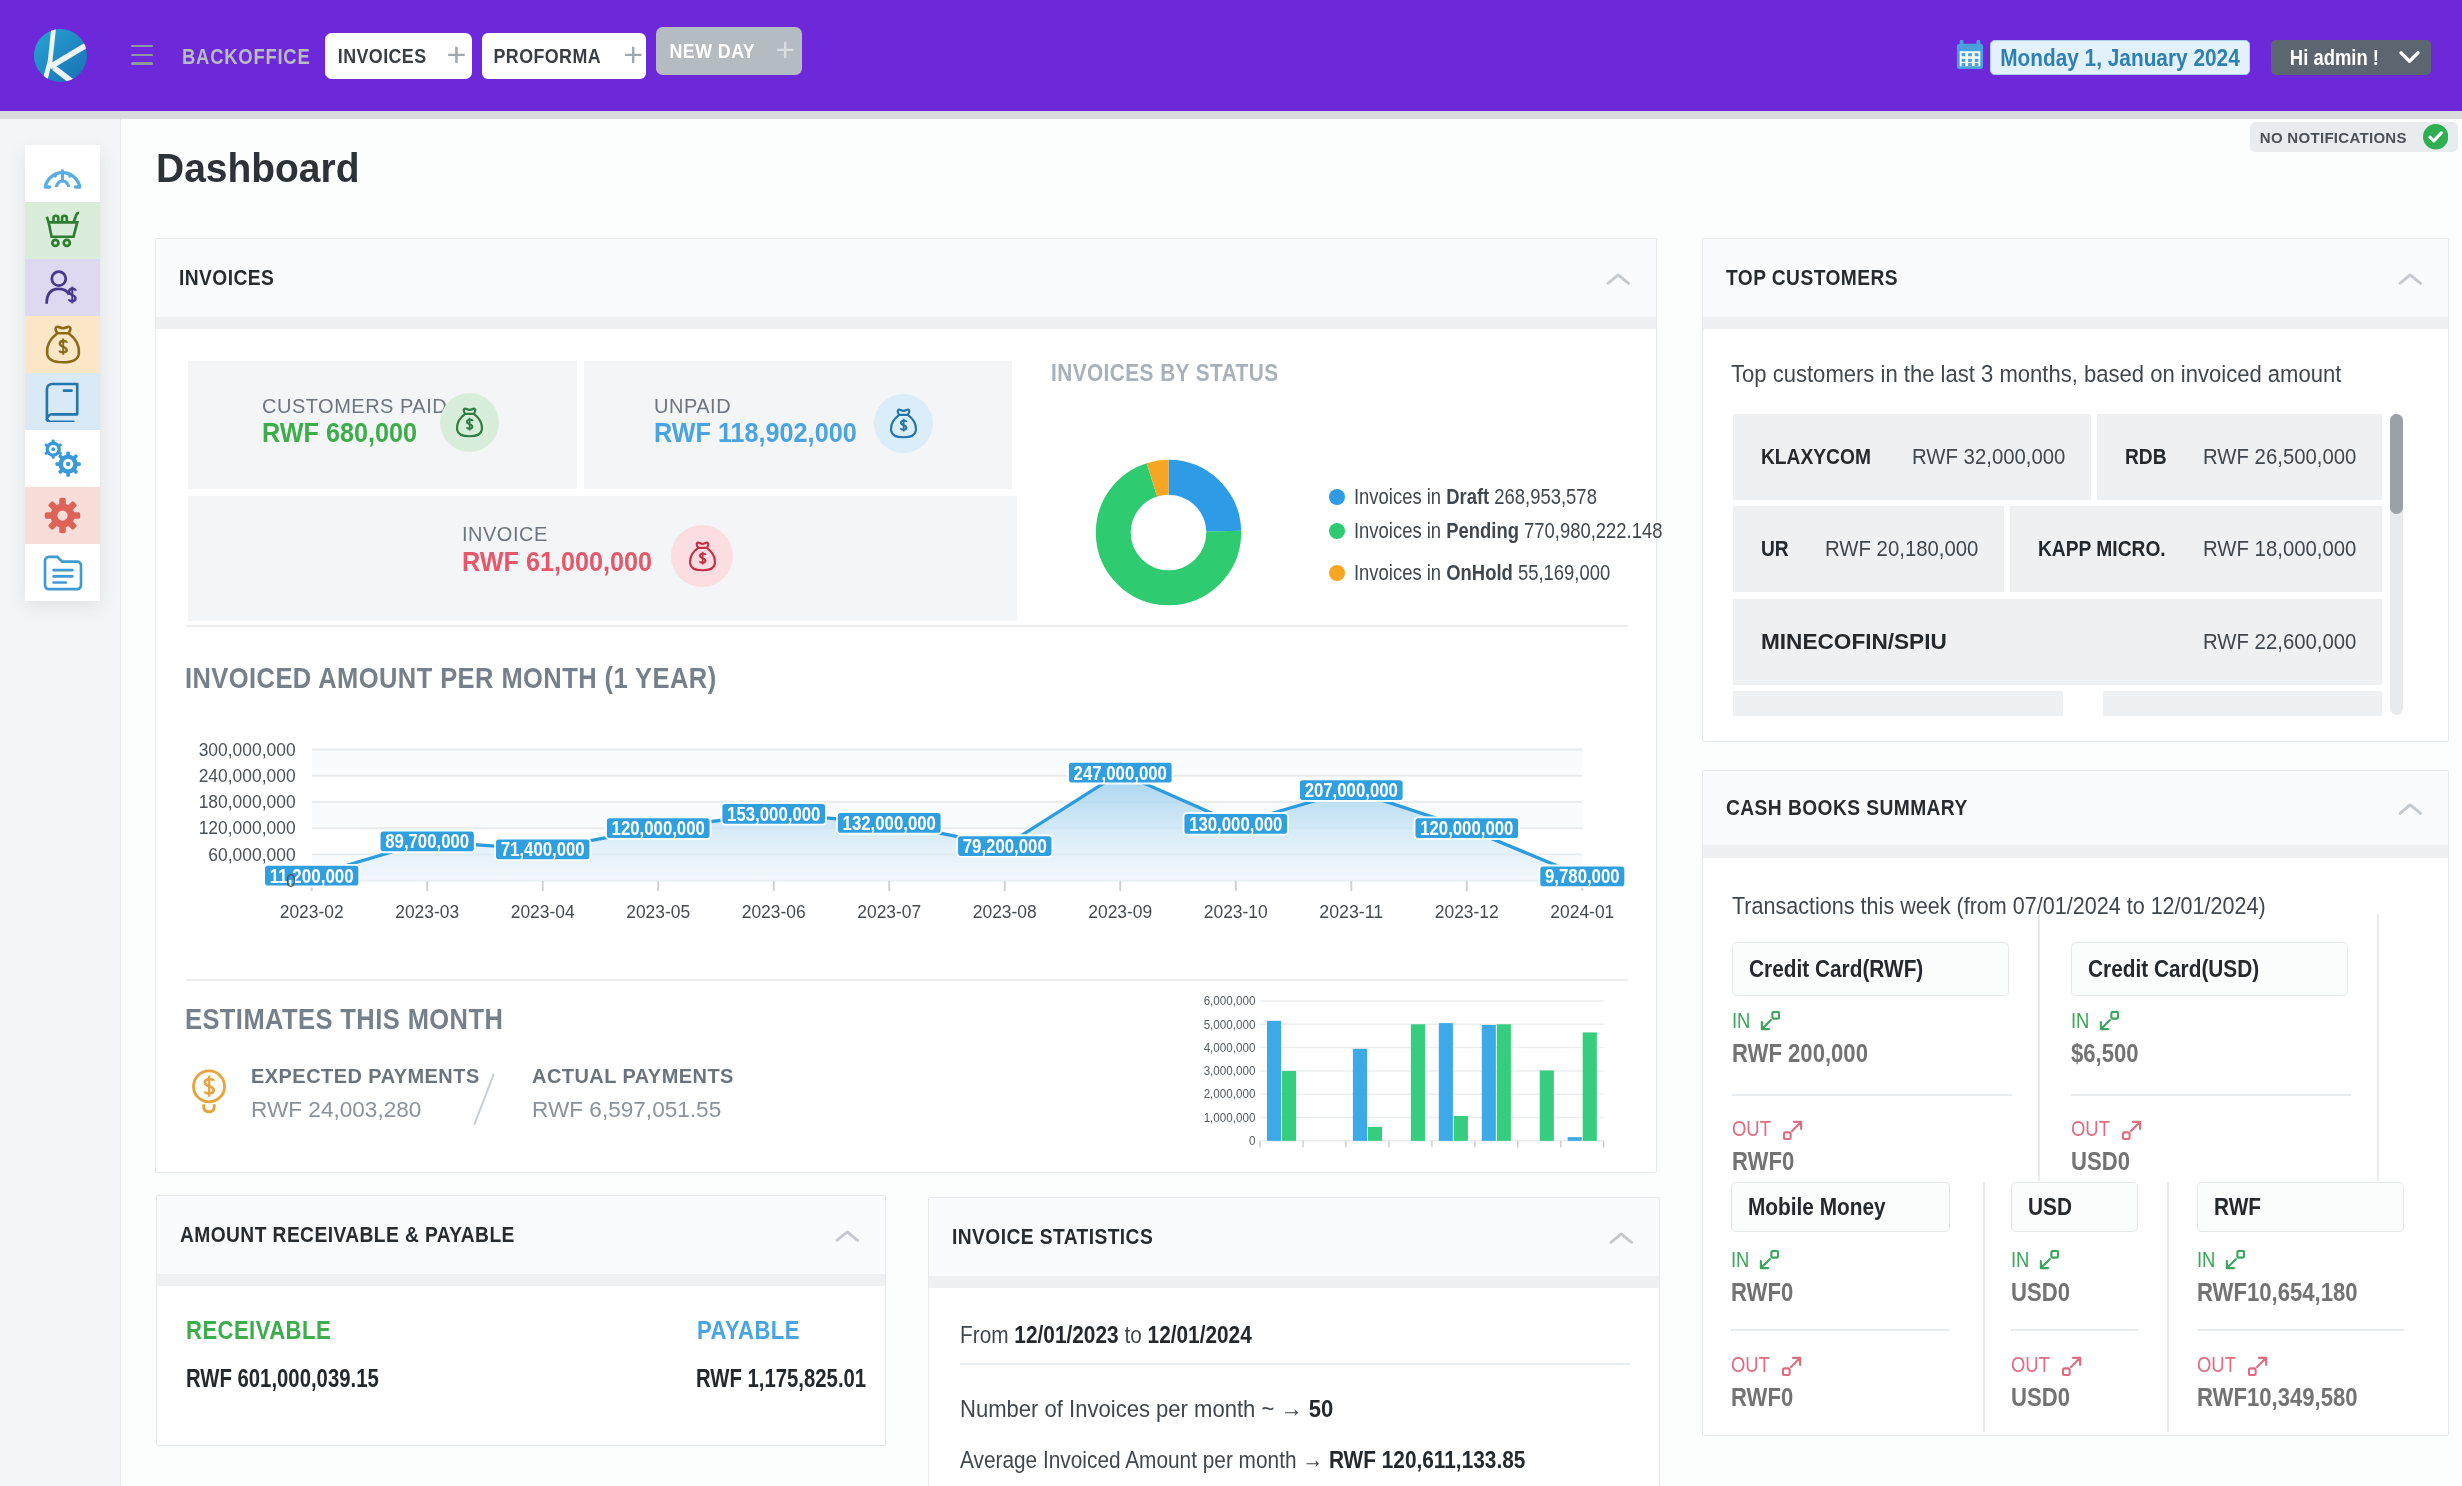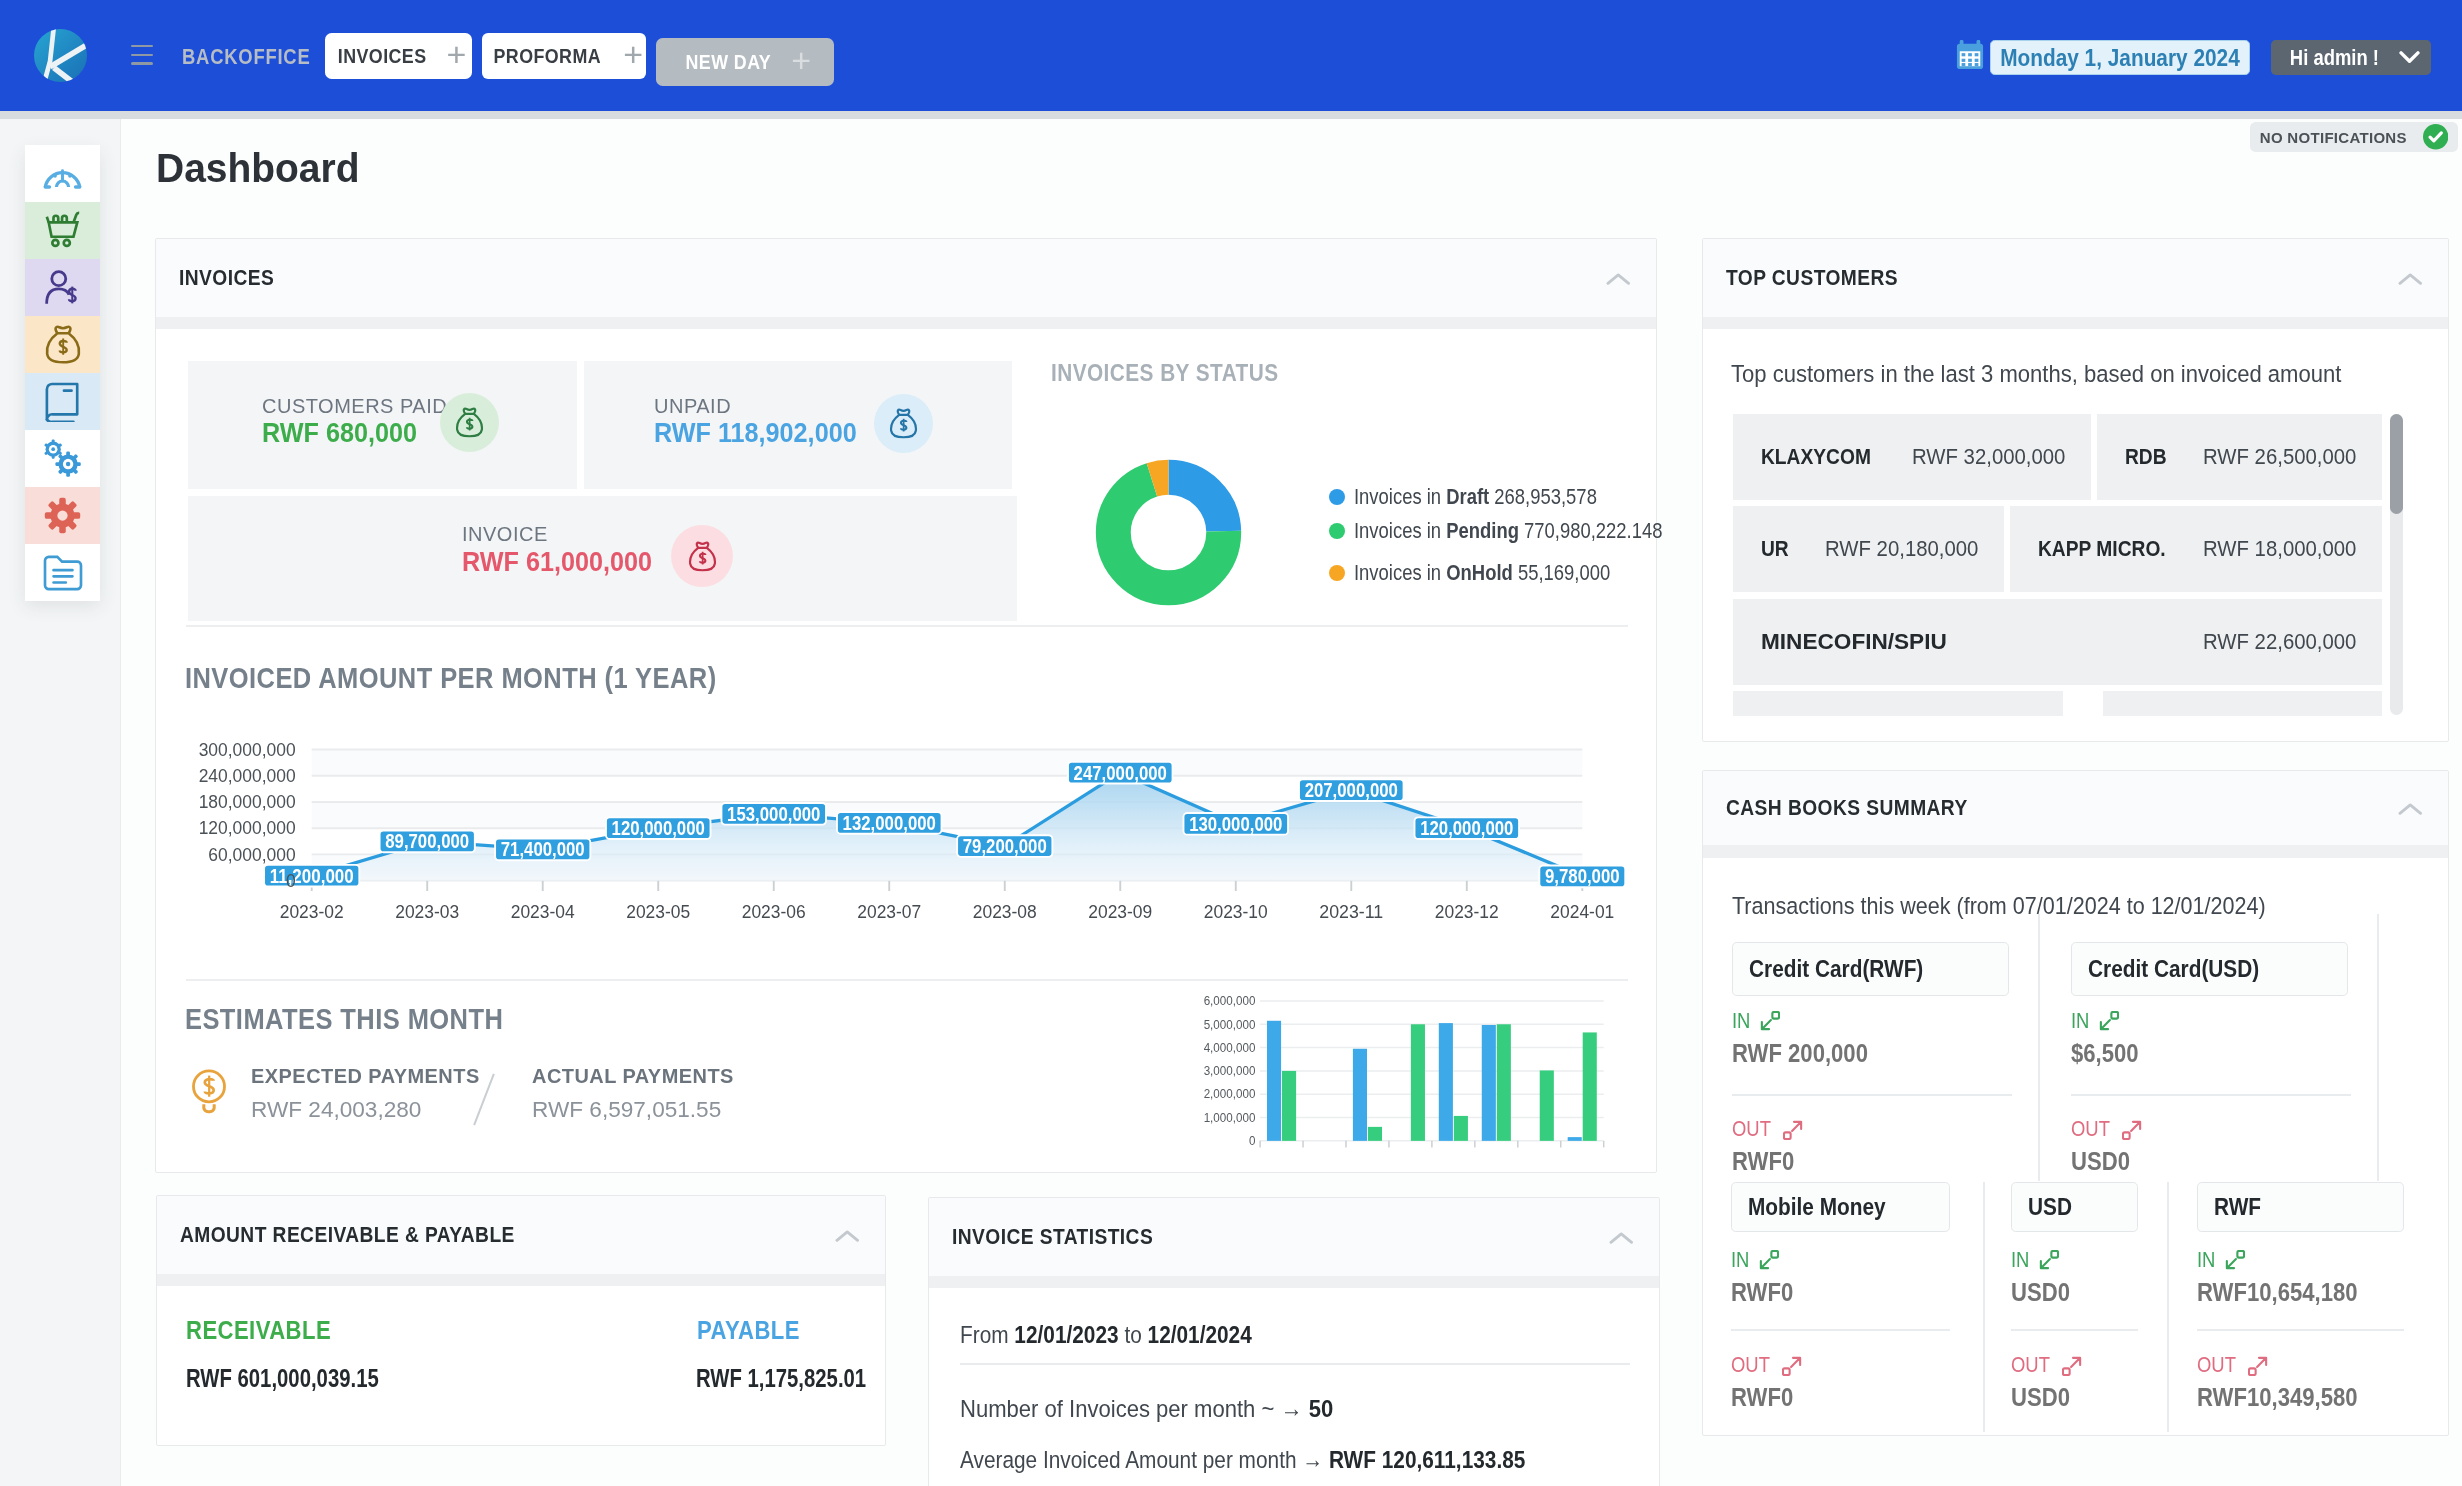--- a/index.html
+++ b/index.html
@@ -4,21 +4,21 @@
 <style>
 * { margin:0; padding:0; box-sizing:border-box; }
 html,body { width:2462px; height:1487px; overflow:hidden; }
 body { font-family:"Liberation Sans",sans-serif; background:#fcfdfd; position:relative; }
 .t  { display:inline-block; transform:scaleX(0.85); transform-origin:0 50%; white-space:nowrap; }
 .tc { display:inline-block; transform:scaleX(0.85); transform-origin:50% 50%; white-space:nowrap; }
 .s90 { transform:scaleX(0.90); }
 .s95 { transform:scaleX(0.95); }
 .s100 { transform:none; }
 
-#topbar { position:absolute; left:0; top:0; width:2462px; height:111px; background:#1d4ed8; }
+#topbar { position:absolute; left:0; top:0; width:2462px; height:111px; background:#6d28d9; }
 #topdivider { position:absolute; left:0; top:111px; width:2462px; height:7.5px; background:#d9dcdf; }
 .tbtn { position:absolute; border-radius:6.6px; display:flex; align-items:center; justify-content:center; font-weight:700; font-size:21px; letter-spacing:0.5px; color:#383e44; background:#fff; }
 .tbtn .plus { margin-left:12.2px; font-weight:300; font-size:34px; color:#a0a8ae; margin-top:-3.8px; }
 #hamb { position:absolute; left:131px; top:45px; width:21.7px; }
 #hamb div { height:2.3px; background:#8e99a3; margin-bottom:6.4px; border-radius:1.9px; }
 #backoffice { position:absolute; left:182px; top:44px; font-size:21.7px; font-weight:700; letter-spacing:0.9px; color:#b7bdc4; }
 #datebtn { position:absolute; left:1990px; top:40px; width:260px; height:35px; background:#e3f1fb; border:1.9px solid #a9d2ec; border-radius:4.7px; color:#2d80b4; font-weight:700; font-size:24.5px; display:flex; align-items:center; justify-content:center; }
 #adminbtn { position:absolute; left:2271px; top:40px; width:160px; height:35px; background:#5c6670; border-radius:4.7px; color:#fff; font-weight:700; font-size:21.7px; display:flex; align-items:center; justify-content:center; gap:13px; }
 
 #sidebar { position:absolute; left:0; top:119px; width:121px; height:1368px; background:#f3f5f6; border-right:1.9px solid #e9ebed; }
@@ -89,21 +89,21 @@
     </div>
   <div id="backoffice"><span class="t">BACKOFFICE</span></div>
   <div class="tbtn" style="left:325px;top:33px;width:147px;height:46px;">
       <span class="tc">INVOICES</span>
       <span class="plus">+</span>
     </div>
   <div class="tbtn" style="left:482px;top:33px;width:164px;height:46px;border-radius:6px;">
       <span class="tc">PROFORMA</span>
       <span class="plus">+</span>
     </div>
-  <div class="tbtn" style="left:656px;top:38px;width:178px;height:48px;background:#b4bbc1;color:#fff;">
+  <div class="tbtn" style="left:656px;top:27px;width:146px;height:48px;background:#b4bbc1;color:#fff;">
       <span class="tc">NEW DAY</span>
       <span class="plus" style="color:#d9dde0;">+</span>
     </div>
   <svg style="position:absolute;left:1956px;top:40px" width="28" height="30" viewBox="0 0 30 32">
     <rect x="1" y="4" width="28" height="27" rx="3" fill="#4aa0dd"></rect>
     <rect x="4" y="0" width="4" height="8" rx="1.5" fill="#4aa0dd"></rect>
     <rect x="22" y="0" width="4" height="8" rx="1.5" fill="#4aa0dd"></rect>
     <rect x="4" y="12" width="22" height="16" fill="#fff"></rect>
     <g fill="#4aa0dd">
       <rect x="6" y="14" width="4" height="3.4"></rect>

